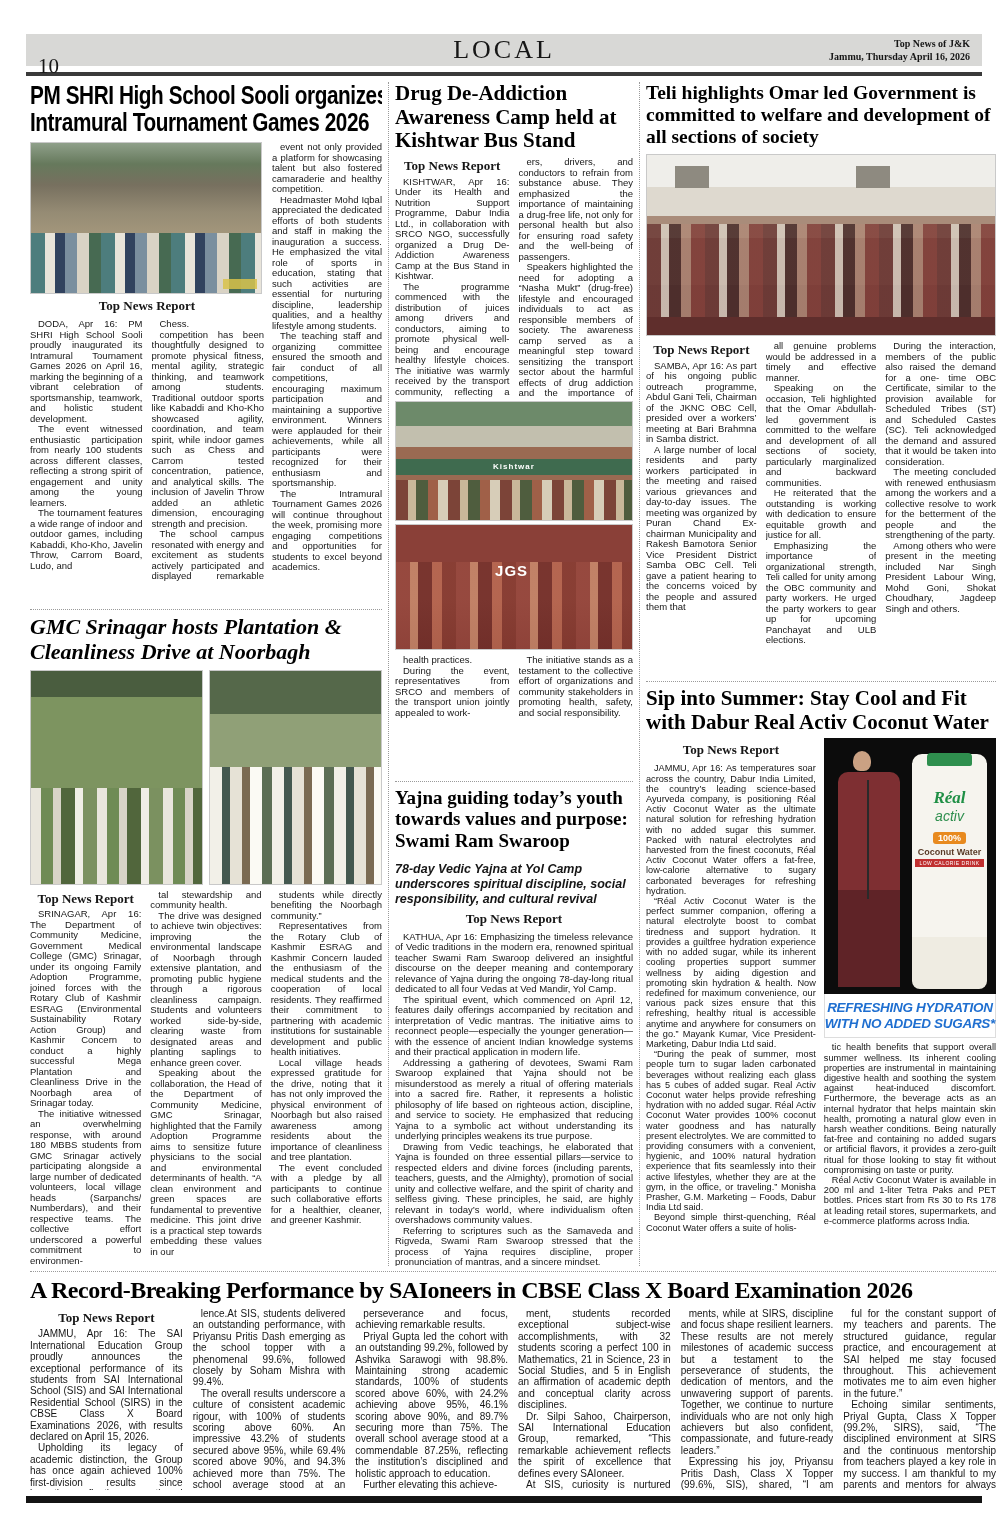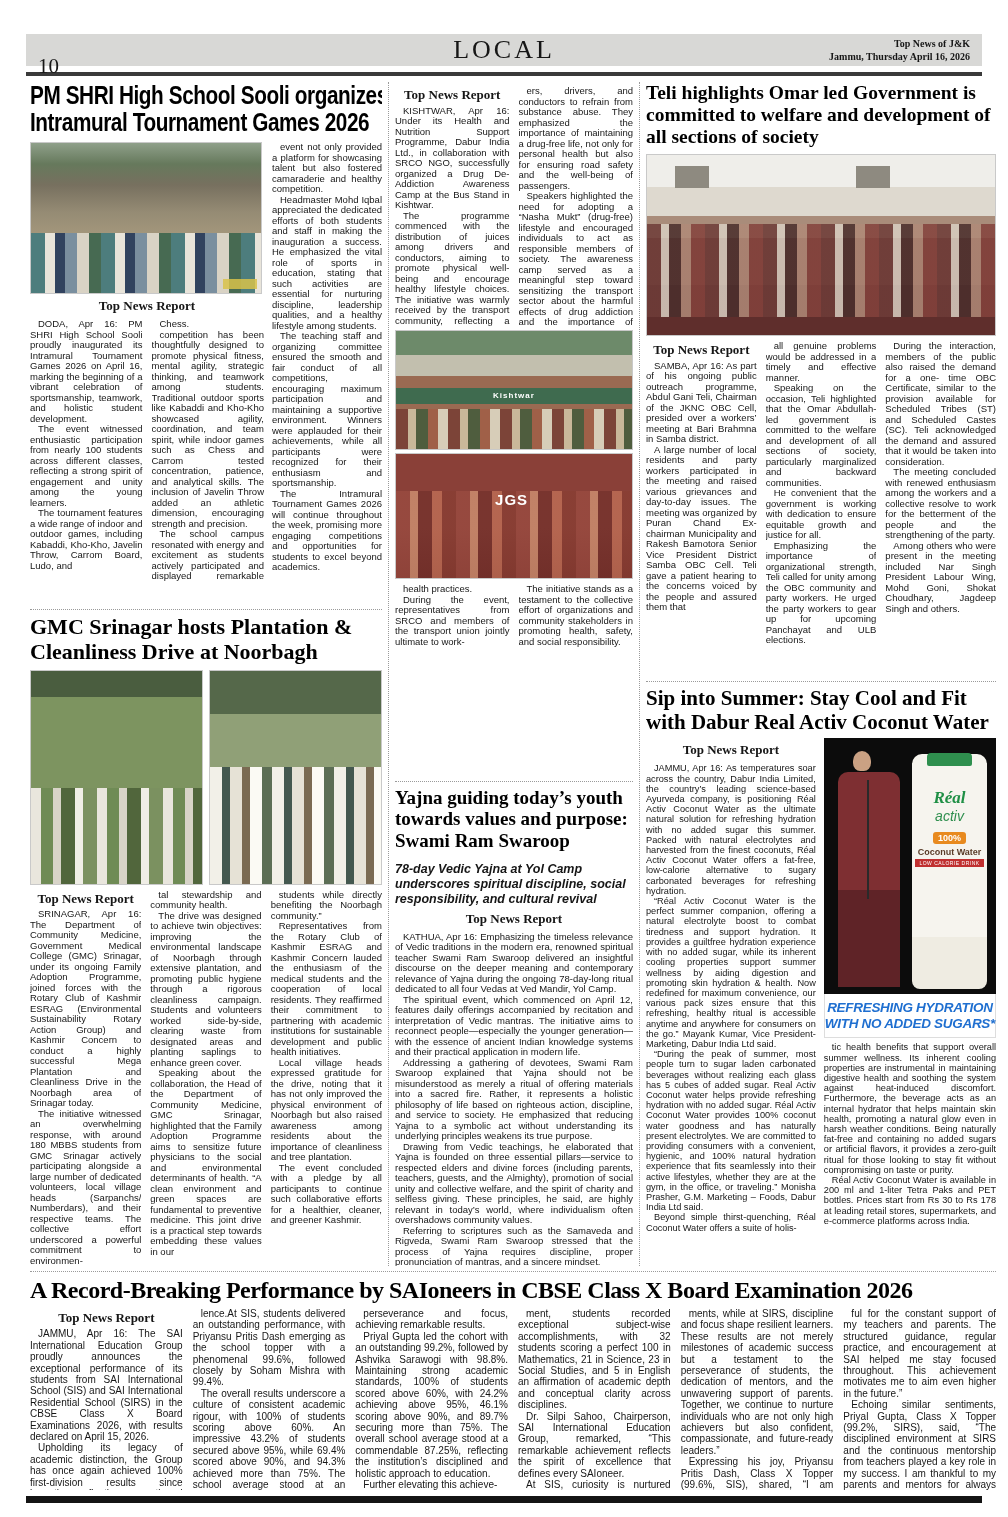--- a/index.html
+++ b/index.html
@@ -178,21 +178,21 @@
             <p>Headmaster Mohd Iqbal appreciated the dedicated efforts of both students and staff in making the inauguration a success. He emphasized the vital role of sports in education, stating that such activities are essential for nurturing discipline, leadership qualities, and a healthy lifestyle among students.</p>
             <p>The teaching staff and organizing committee ensured the smooth and fair conduct of all competitions, encouraging maximum participation and maintaining a supportive environment. Winners were applauded for their achievements, while all participants were recognized for their enthusiasm and sportsmanship.</p>
             <p>The Intramural Tournament Games 2026 will continue throughout the week, promising more engaging competitions and opportunities for students to excel beyond academics.</p>
           </div>
       </div>
     </div>
 
     <div class="divider"></div>
 
     <div class="art-gmc">
-      <div class="hl-serif" style="font-size:22px;">GMC Srinagar hosts Plantation &amp; Cleanliness Drive at Noorbagh</div>
+      <div class="hl-serif" style="font-size:22px;font-style:italic;">GMC Srinagar hosts Plantation &amp; Cleanliness Drive at Noorbagh</div>
       <div class="gmc-photos">
         <div class="ph ph-gmc1">
           <div class="crowd"></div>
         </div>
         <div class="ph ph-gmc2">
           <div class="crowd"></div>
         </div>
       </div>
       <div class="cols gmc-cols">
         <div class="col">
@@ -213,20 +213,21 @@
             <p>Local village heads expressed gratitude for the drive, noting that it has not only improved the physical environment of Noorbagh but also raised awareness among residents about the importance of cleanliness and tree plantation.</p>
             <p>The event concluded with a pledge by all participants to continue such collaborative efforts for a healthier, cleaner, and greener Kashmir.</p>
           </div>
       </div>
     </div>
   </div>
 
   <div class="region mid">
 
     <div class="art-drug">
+      <div class="hl-serif" style="font-size:21px;">Drug De-Addiction Awareness Camp held at Kishtwar Bus Stand</div>
       <div class="cols drug-cols" style="margin-top:4px;">
         <div class="col">
           <div class="byline">Top News Report</div>
           <div>
               <p>KISHTWAR, Apr 16: Under its Health and Nutrition Support Programme, Dabur India Ltd., in collaboration with SRCO NGO, successfully organized a Drug De-Addiction Awareness Camp at the Bus Stand in Kishtwar.</p>
               <p>The programme commenced with the distribution of juices among drivers and conductors, aiming to promote physical well-being and encourage healthy lifestyle choices. The initiative was warmly received by the transport community, reflecting a shared commitment toward better</p>
             </div>
         </div>
         <div class="col">
             <p>ers, drivers, and conductors to refrain from substance abuse. They emphasized the importance of maintaining a drug-free life, not only for personal health but also for ensuring road safety and the well-being of passengers.</p>
@@ -237,21 +238,21 @@
         <div class="band">Kishtwar</div>
         <div class="crowd"></div>
       </div>
       <div class="ph ph-drug2">
         <div class="crowd"></div>
         <div class="logo">JGS</div>
       </div>
       <div class="cols drug-bottom">
         <div class="col">
             <p>health practices.</p>
-            <p>During the event, representatives from SRCO and members of the transport union jointly ultimate to work-</p>
+            <p>During the event, representatives from SRCO and members of the transport union jointly appealed to work-</p>
           </div>
         <div class="col">
             <p>The initiative stands as a testament to the collective effort of organizations and community stakeholders in promoting health, safety, and social responsibility.</p>
           </div>
       </div>
     </div>
 
     <div class="divider"></div>
 
     <div class="art-yajna">
@@ -281,21 +282,21 @@
         <div class="col">
           <div class="byline">Top News Report</div>
           <div>
               <p>SAMBA, Apr 16: As part of his ongoing public outreach programme, Abdul Gani Teli, Chairman of the JKNC OBC Cell, presided over a workers’ meeting at Bari Brahmna in Samba district.</p>
               <p>A large number of local residents and party workers participated in the meeting and raised various grievances and day-to-day issues. The meeting was organized by Puran Chand Ex-chairman Municipality and Rakesh Bamotora Senior Vice President District Samba OBC Cell. Teli gave a patient hearing to the concerns voiced by the people and assured them that</p>
             </div>
         </div>
         <div class="col">
             <p>all genuine problems would be addressed in a timely and effective manner.</p>
             <p>Speaking on the occasion, Teli highlighted that the Omar Abdullah-led government is committed to the welfare and development of all sections of society, particularly marginalized and backward communities.</p>
-            <p>He convenient that the government is working with dedication to ensure equitable growth and justice for all.</p>
+            <p>He reiterated that the outstanding is working with dedication to ensure equitable growth and justice for all.</p>
             <p>Emphasizing the importance of organizational strength, Teli called for unity among the OBC community and party workers. He urged the party workers to gear up for upcoming Panchayat and ULB elections.</p>
           </div>
         <div class="col">
             <p>During the interaction, members of the public also raised the demand for a one- time OBC Certificate, similar to the provision available for Scheduled Tribes (ST) and Scheduled Castes (SC). Teli acknowledged the demand and assured that it would be taken into consideration.</p>
             <p>The meeting concluded with renewed enthusiasm among the workers and a collective resolve to work for the betterment of the people and the strengthening of the party.</p>
             <p>Among others who were present in the meeting included Nar Singh President Labour Wing, Mohd Goni, Shokat Choudhary, Jagdeep Singh and others.</p>
           </div>
       </div>
     </div>
 

